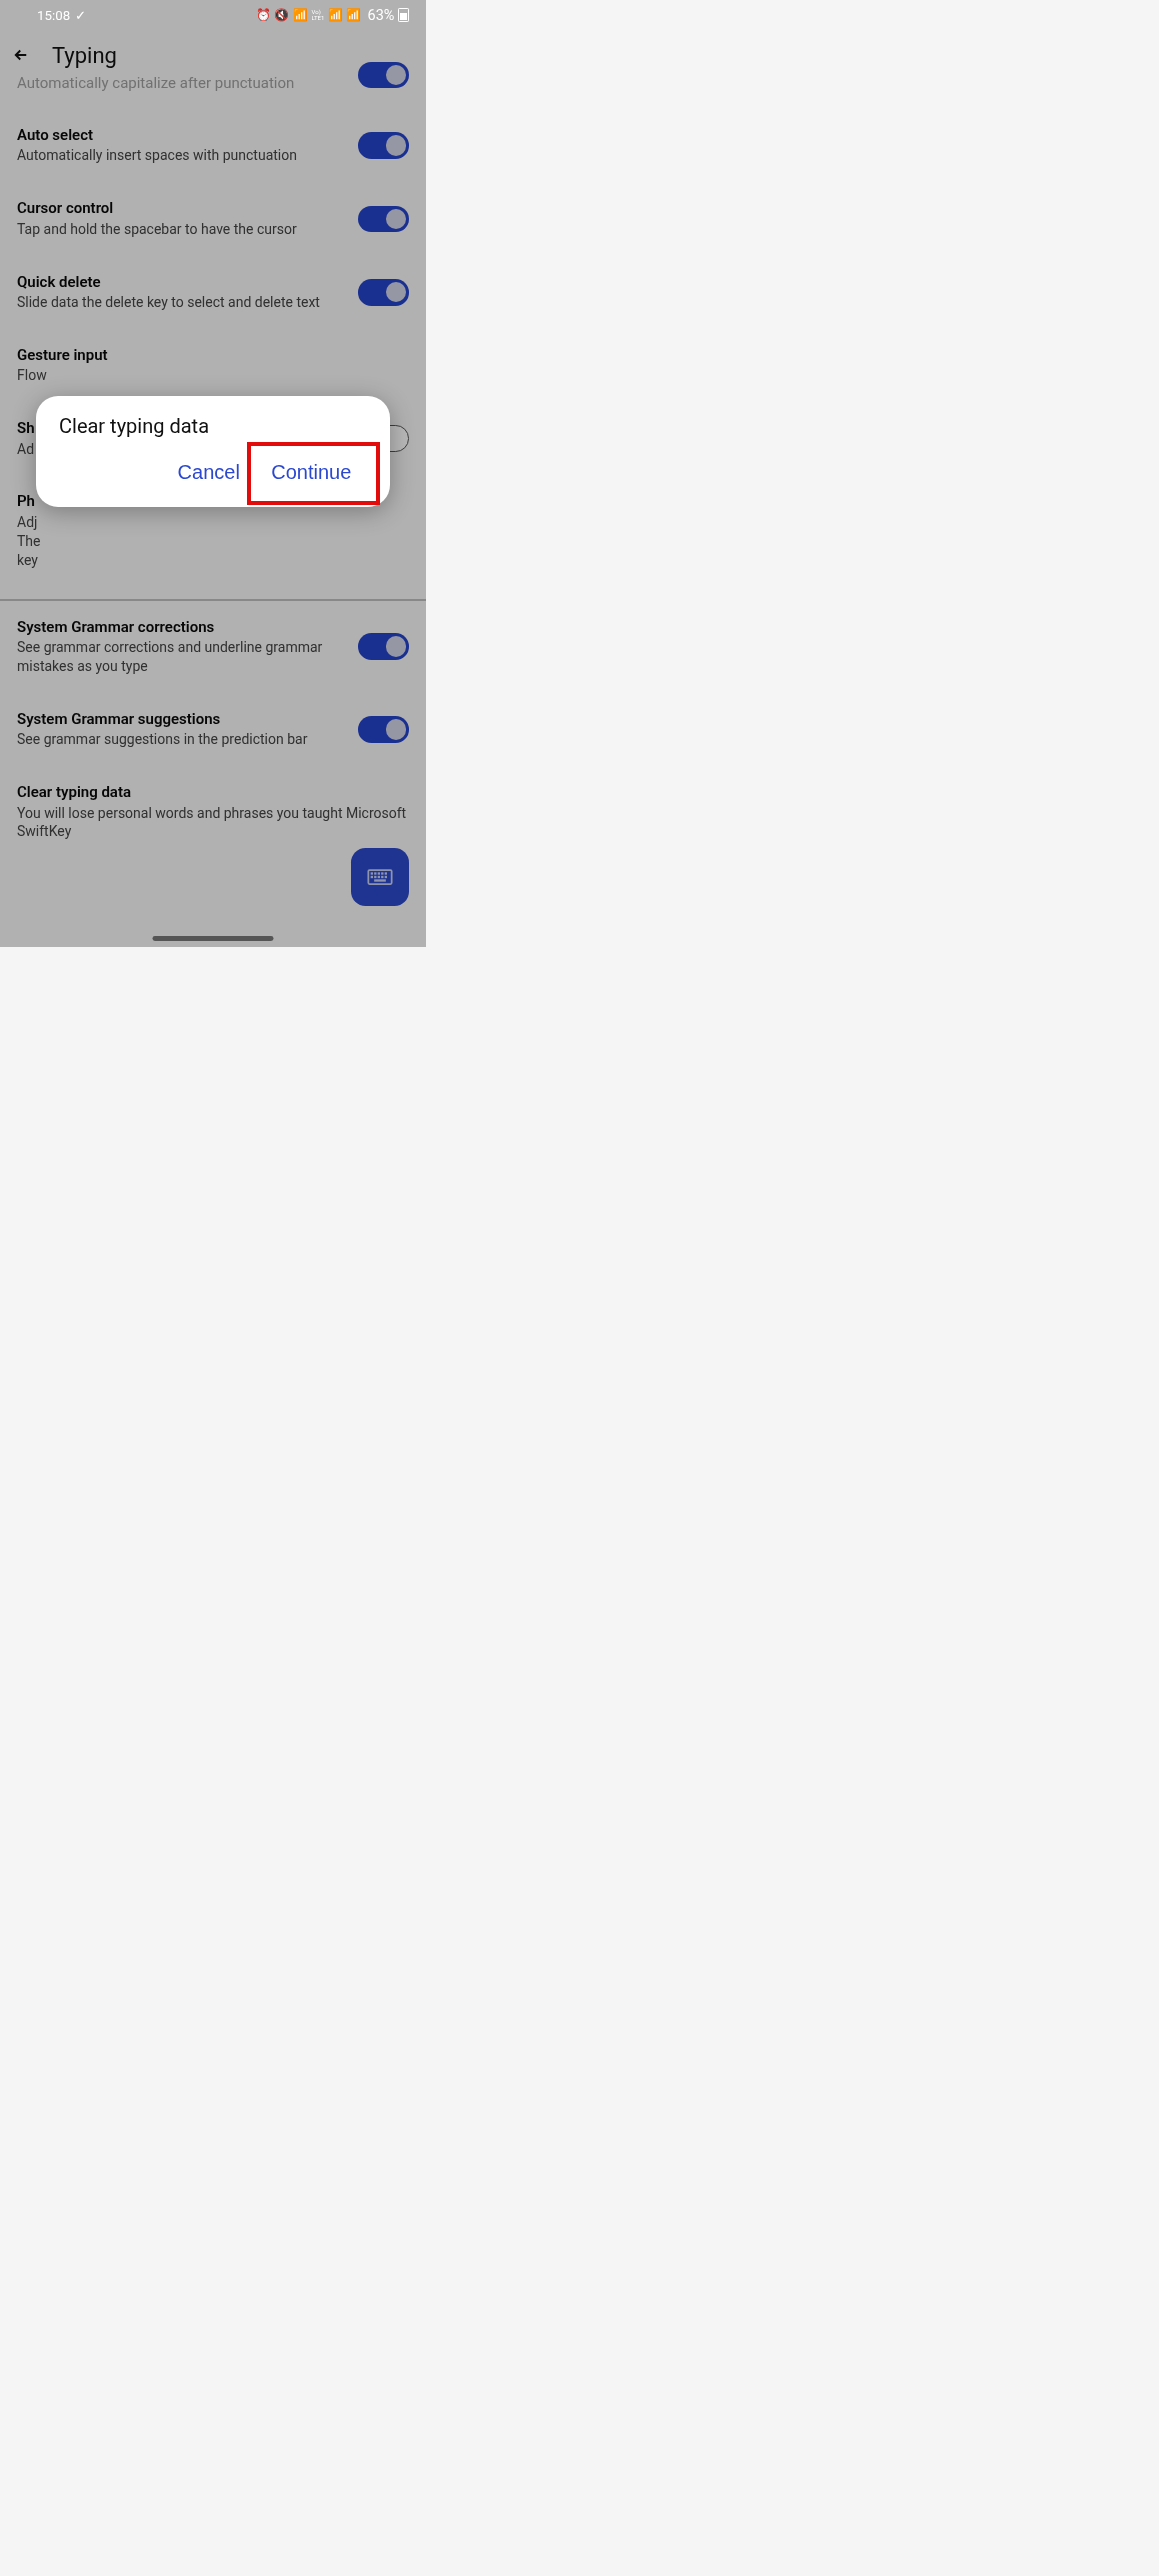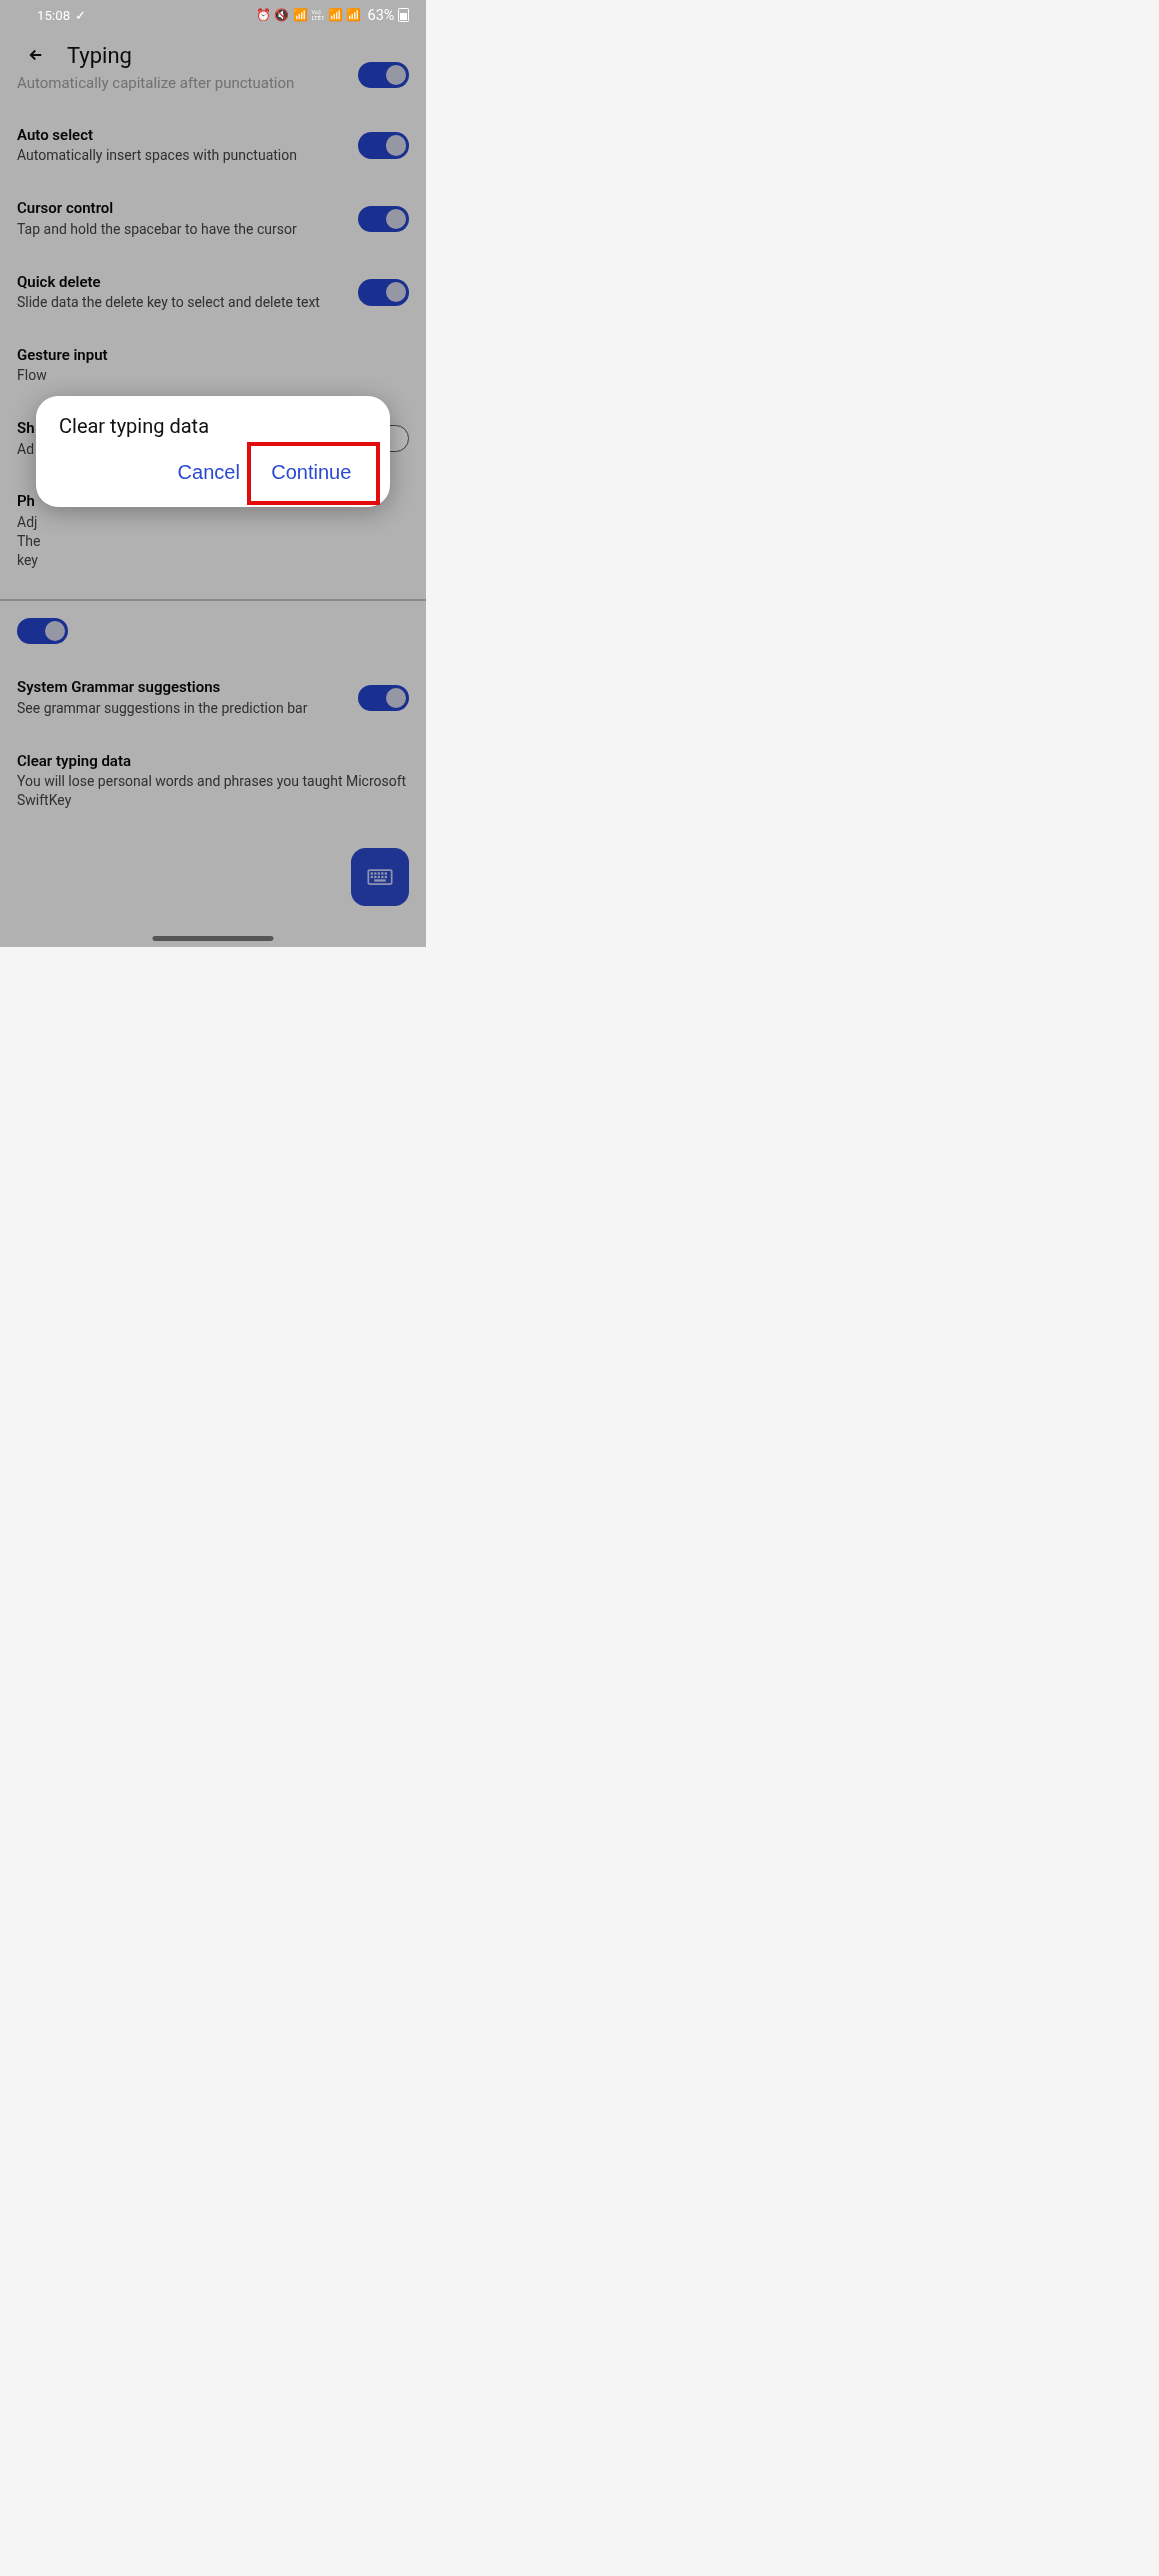--- a/index.html
+++ b/index.html
@@ -35,21 +35,21 @@
     width: 11px; height: 14.5px; border: 1.2px solid #fff; border-radius: 1.2px;
     position: relative; display: inline-block;
   }
   .battery::after {
     content: ''; position: absolute; left: 1.2px; bottom: 1.2px; right: 1.2px; height: 55%; background: #fff;
   }
   .app-header {
     height: 50px;
     display: flex;
     align-items: center;
-    padding: 0 27px;
+    padding: 0 12px;
     gap: 22px;
   }
   .back-arrow { width: 18px; height: 18px; }
   .header-title { font-size: 22px; color: #111; font-weight: 400; }
   .settings-list { padding: 0 17px; }
   .setting {
     padding: 17px 0;
     display: flex;
     align-items: center;
     justify-content: flex-start;
@@ -202,20 +202,24 @@
       <div class="title">Ph</div>
       <div class="sub" style="white-space:pre-line;">Adj
 The
 key</div>
     </div>
   </div>
 
   <div class="divider"></div>
 
   <div class="setting">
+    <div class="text">
+      <div class="title">System Grammar corrections</div>
+      <div class="sub">See grammar corrections and underline grammar mistakes as you type</div>
+    </div>
     <div class="toggle on">
         <div class="knob"></div>
       </div>
   </div>
 
   <div class="setting">
     <div class="text">
       <div class="title">System Grammar suggestions</div>
       <div class="sub">See grammar suggestions in the prediction bar</div>
     </div>

